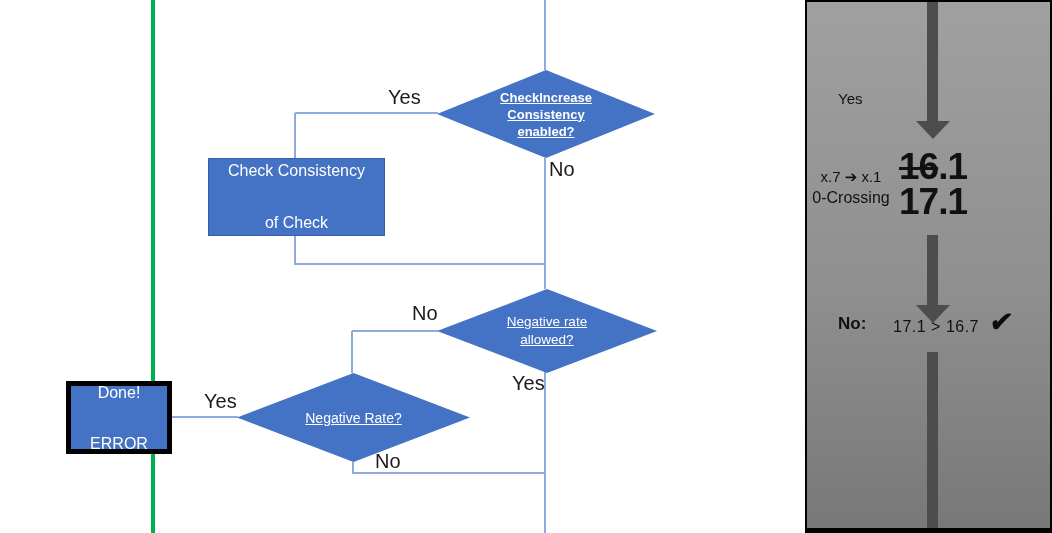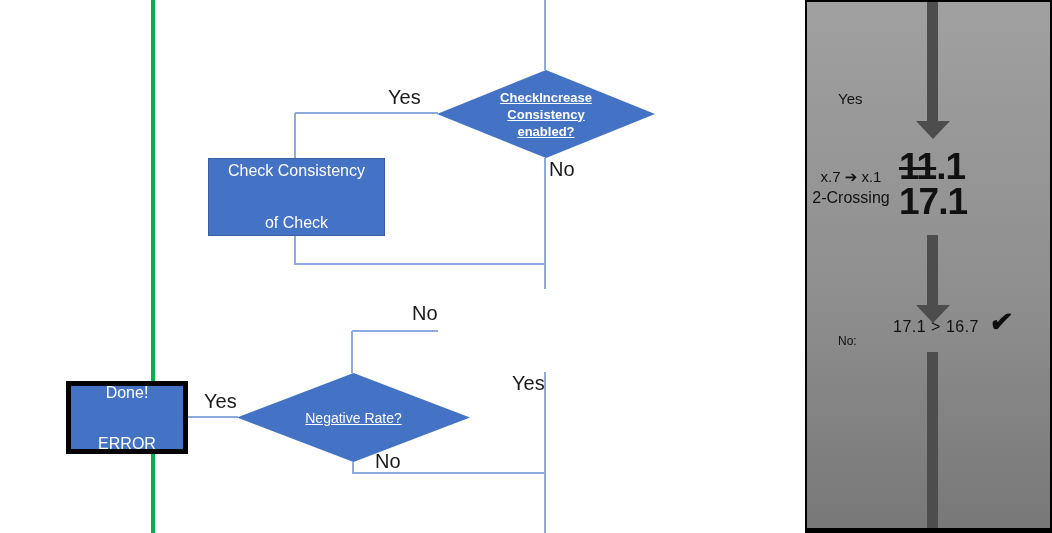--- a/index.html
+++ b/index.html
@@ -30,21 +30,21 @@
   #diamond-negative-rate{left:237px;top:373px;width:233px;height:89px;font-size:14px;}
   .process{
     position:absolute;z-index:2;
     background:var(--shape-blue);
     border:1px solid var(--shape-border);
     display:flex;flex-direction:column;align-items:center;justify-content:center;
     color:#fff;text-align:center;gap:30px;
   }
   #process-check-consistency{left:208px;top:158px;width:175px;height:76px;font-size:16px;line-height:22px;}
   #terminator-done{
-    left:66px;top:381px;width:122px;height:73px;z-index:3;
+    left:66px;top:381px;width:106px;height:73px;z-index:3;
     border:5px solid #000;box-sizing:border-box;
     font-size:16px;line-height:21px;
   }
   
   .edge-label{position:absolute;z-index:4;color:#1a1a1a;font-size:20px;}
   
   #side-panel{
     position:absolute;left:805px;top:0;width:247px;height:533px;
     box-sizing:border-box;
     border:2px solid var(--panel-border);border-bottom-width:5px;
@@ -56,21 +56,21 @@
     position:absolute;left:109px;width:0;height:0;
     border-left:17px solid transparent;border-right:17px solid transparent;
     border-top:18px solid var(--arrow-gray);
   }
   #panel-yes{position:absolute;left:31px;top:88px;font-size:15px;color:#111;}
   #case-labels{position:absolute;left:0;top:164px;width:88px;text-align:center;color:#111;}
   #case-labels .c1{font-size:15px;line-height:21px;}
   #case-labels .c2{font-size:16px;line-height:21px;}
   #value-block{position:absolute;left:92px;top:147px;color:#111;font-size:37px;line-height:35px;font-weight:600;letter-spacing:-1px;}
   #old-value-struck{text-decoration:line-through;text-decoration-thickness:3px;}
-  #result-no{position:absolute;left:31px;top:332px;font-size:12px;color:#111;}
+  #result-no{position:absolute;left:31px;top:312px;font-size:17px;color:#111;font-weight:bold;}
   #result-comparison{position:absolute;left:86px;top:316px;font-size:16px;color:#111;letter-spacing:0.5px;}
   #result-check{position:absolute;left:183px;top:304px;font-size:27px;font-weight:bold;color:#0d0d0d;transform:skewX(-8deg);}
 </style>
 </head>
 <body>
 
 <div id="stage">
 
   <div class="green-line"></div>
 
@@ -96,20 +96,24 @@
     <span class="dl">CheckIncrease</span>
     <span class="dl">Consistency</span>
     <span class="dl">enabled?</span>
   </div>
 
   <div class="process" id="process-check-consistency">
     <span class="dl">Check Consistency</span>
     <span class="dl">of Check</span>
   </div>
 
+  <div class="diamond" id="diamond-neg-rate-allowed">
+    <span class="dl">Negative rate</span>
+    <span class="dl">allowed?</span>
+  </div>
 
   <div class="diamond" id="diamond-negative-rate">
     <span class="dl">Negative Rate?</span>
   </div>
 
   <div class="process" id="terminator-done">
     <span class="dl">Done!</span>
     <span class="dl">ERROR</span>
   </div>
 
@@ -122,25 +126,25 @@
 
   <div id="side-panel">
 
     <div class="arrow-stem" style="top:0;height:120px;"></div>
     <div class="arrow-head" style="top:119px;"></div>
 
     <span id="panel-yes">Yes</span>
 
     <div id="case-labels">
       <div class="c1">x.7 ➔ x.1</div>
-      <div class="c2">2-Crossing</div>
+      <div class="c2">0-Crossing</div>
     </div>
 
     <div id="value-block">
-      <div><span id="old-value-struck">11</span><span>.1</span></div>
+      <div><span id="old-value-struck">16</span><span>.1</span></div>
       <div>17.1</div>
     </div>
 
     <div class="arrow-stem" style="top:233px;height:72px;"></div>
     <div class="arrow-head" style="top:303px;"></div>
 
     <span id="result-no">No:</span>
     <span id="result-comparison">17.1 &gt; 16.7</span>
     <span id="result-check">✔</span>
 

